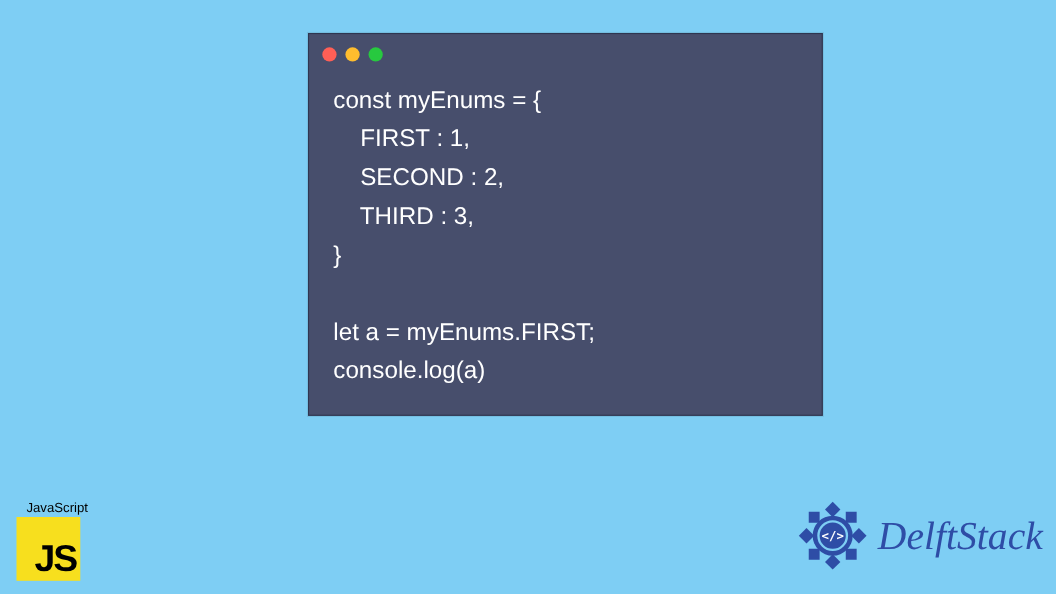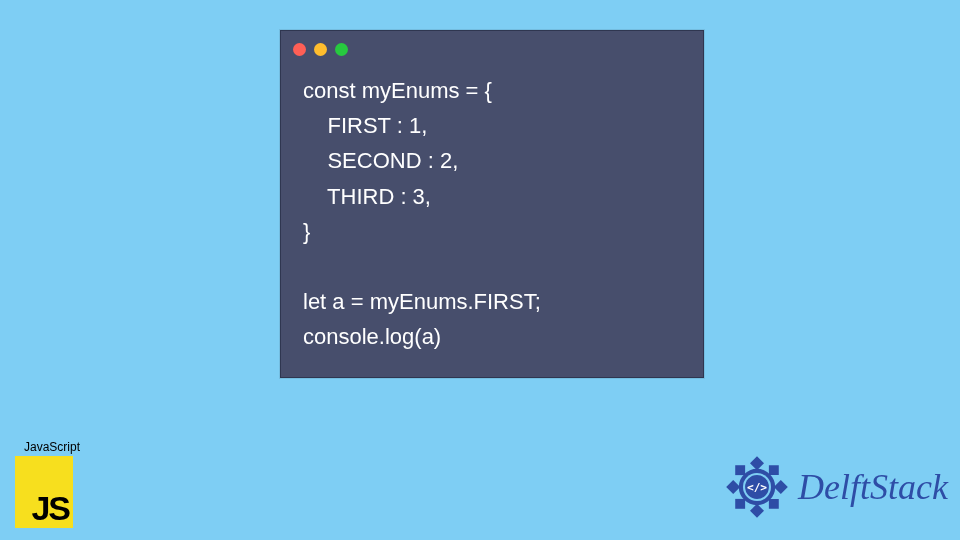--- a/index.html
+++ b/index.html
@@ -6,21 +6,21 @@
   html, body { width: 960px; height: 540px; overflow: hidden; }
   body {
     background: #7ecef4;
     font-family: Arial, Helvetica, sans-serif;
     position: relative;
   }
   .code-window {
     position: absolute;
     left: 280px;
     top: 30px;
-    width: 424px;
+    width: 468px;
     background: #474e6c;
     border: 1px solid #2f3650;
     box-shadow: 0 0 0 1px rgba(0,0,0,0.08);
   }
   .titlebar {
     height: 28px;
     padding: 8px 10px 0 12px;
     display: flex;
     gap: 8px;
     align-items: center;
@@ -47,21 +47,21 @@
     text-align: center;
   }
   .js-label {
     font-size: 12px;
     color: #000;
     font-weight: 500;
     margin-bottom: 2px;
     margin-left: 16px;
   }
   .js-logo {
-    width: 58px; height: 72px;
+    width: 58px; height: 58px;
     background: #f7df1e;
     margin: 0 auto;
     position: relative;
   }
   .js-logo span {
     position: absolute;
     right: 4px;
     bottom: 0px;
     font-weight: bold;
     font-size: 34px;

